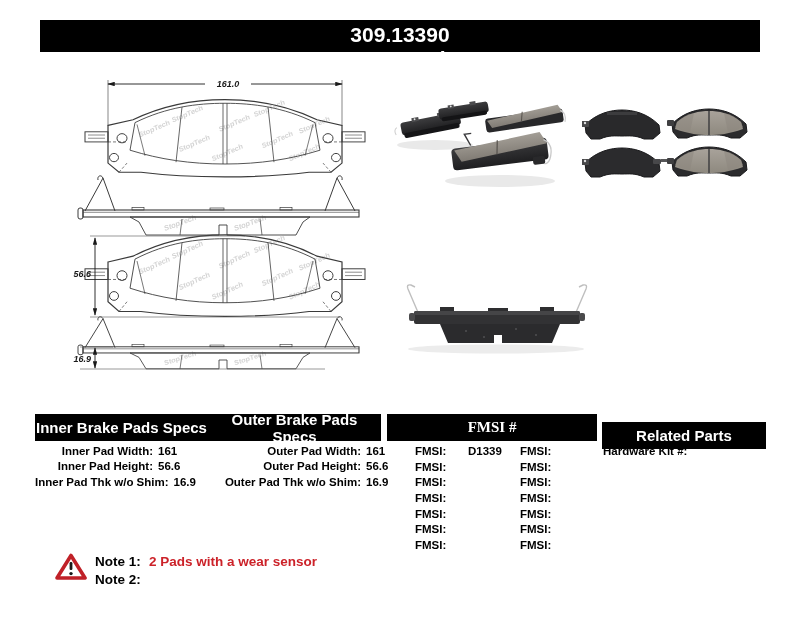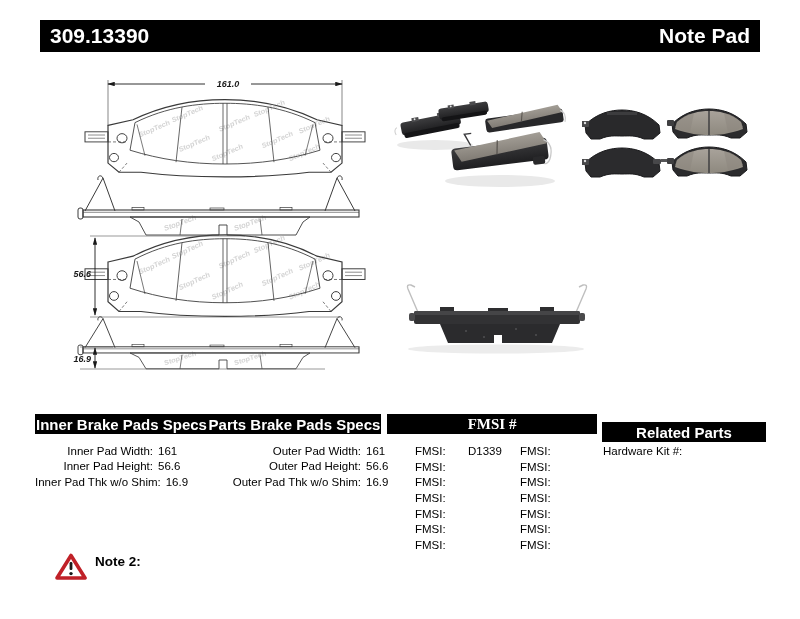--- a/index.html
+++ b/index.html
@@ -3,32 +3,32 @@
 <meta charset="utf-8">
 <style>
   html,body { margin:0; padding:0; background:#fff; }
   .page { position:relative; width:800px; height:619px; background:#ffffff;
           font-family:"Liberation Sans", sans-serif; overflow:hidden; }
   .abs { position:absolute; }
 
   
   #top-bar { left:40px; top:20px; width:720px; height:32px; background:#000;
              color:#fff; display:flex; justify-content:space-between; align-items:center;
-             padding:16px 10px; box-sizing:border-box; font-size:21px; font-weight:bold; }
+             padding:3px 10px; box-sizing:border-box; font-size:21px; font-weight:bold;flex-direction:column; }
 
   
-  .col-hdr { top:414px; height:20px; background:#000; color:#fff; font-weight:bold;
+  .col-hdr { top:414px; height:27px; background:#000; color:#fff; font-weight:bold;
              font-size:15px; display:flex; align-items:center; }
   #hdr-pads    { left:35px;  width:346px; }
   #hdr-pads .half { flex:1; text-align:center; }
   #hdr-fmsi    { left:387px; width:210px; justify-content:center;font-family:Liberation Serif, serif; }
   #hdr-related { left:602px; width:164px; justify-content:center;margin-top:8px; }
 
   
-  .spec-col { top:443px; font-size:11.5px; font-weight:normal; color:#000; }
+  .spec-col { top:443px; font-size:11.5px; font-weight:bold; color:#000; }
   .spec-row { display:flex; height:15.5px; align-items:center; white-space:nowrap; }
   #inner-col { left:35px;  width:165px; }
   #inner-col .lbl { flex:1; text-align:right; }
   #inner-col .val { width:42px; margin-left:5px; }
   #outer-col { left:216px; width:176px; }
   #outer-col .lbl { flex:1; text-align:right; }
   #outer-col .val { width:26px; margin-left:5px; }
   .fmsi-col .spec-row { height:15.7px;padding-left:23px; }
   #fmsi-col1 { left:392px; }
   #fmsi-col2 { left:497px; }
@@ -264,21 +264,21 @@
     <rect x="183" y="40" width="6" height="8" rx="2" fill="#4a4a4c"></rect>
     <path d="M44,51 L164,51 L156,70 L106,70 L106,62 L98,62 L98,70 L52,70 Z" fill="#2b2b2d"></path>
     <circle cx="70" cy="58" r=".8" fill="#6a6a6c"></circle>
       <circle cx="120" cy="56" r=".8" fill="#6a6a6c"></circle>
     <circle cx="140" cy="62" r=".8" fill="#6a6a6c"></circle>
       <circle cx="88" cy="64" r=".8" fill="#6a6a6c"></circle>
   </svg>
 
   <div id="hdr-pads" class="abs col-hdr">
     <span class="half">Inner Brake Pads Specs</span>
-    <span class="half">Parts Brake Pads Specs</span>
+    <span class="half">Outer Brake Pads Specs</span>
   </div>
   <div id="hdr-fmsi" class="abs col-hdr">
     <span>FMSI #</span>
   </div>
   <div id="hdr-related" class="abs col-hdr">
     <span>Related Parts</span>
   </div>
 
   <div id="inner-col" class="abs spec-col">
     <div class="spec-row">
@@ -379,18 +379,22 @@
     </div>
   </div>
 
   <svg id="note-icon" class="abs" width="32" height="28" viewBox="0 0 32 28">
     <path d="M16,2.5 L30,25 L2,25 Z" fill="#ffffff" stroke="#c02128" stroke-width="3.6" stroke-linejoin="round"></path>
     <rect x="14.6" y="9" width="2.8" height="8" rx="1.2" fill="#1a1a1a"></rect>
     <circle cx="16" cy="20.6" r="1.7" fill="#1a1a1a"></circle>
   </svg>
   <div id="notes" class="abs">
     <div class="note-line">
+      <span class="nlbl">Note 1:</span>
+      <span class="nval red">2 Pads with a wear sensor</span>
+    </div>
+    <div class="note-line">
       <span class="nlbl">Note 2:</span>
       <span class="nval"></span>
     </div>
   </div>
 
 </div>
 
 </body></html>

